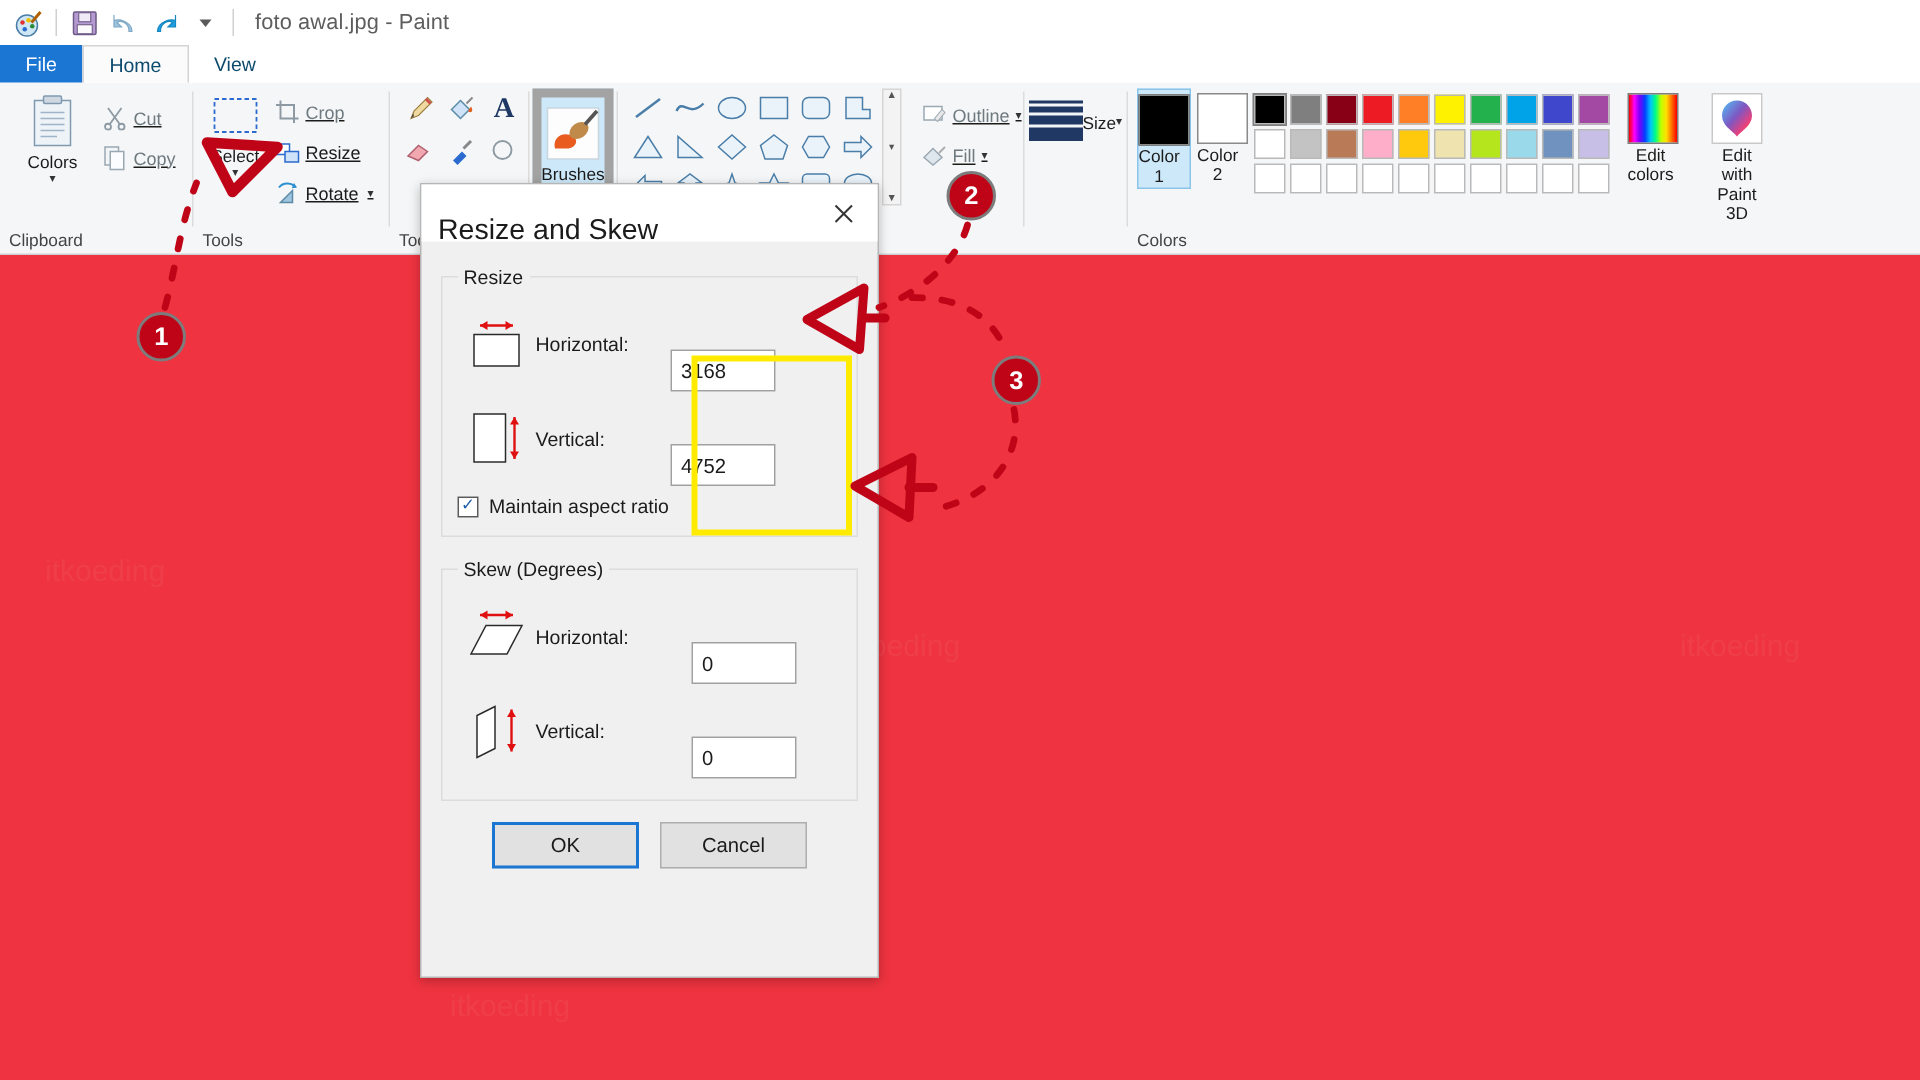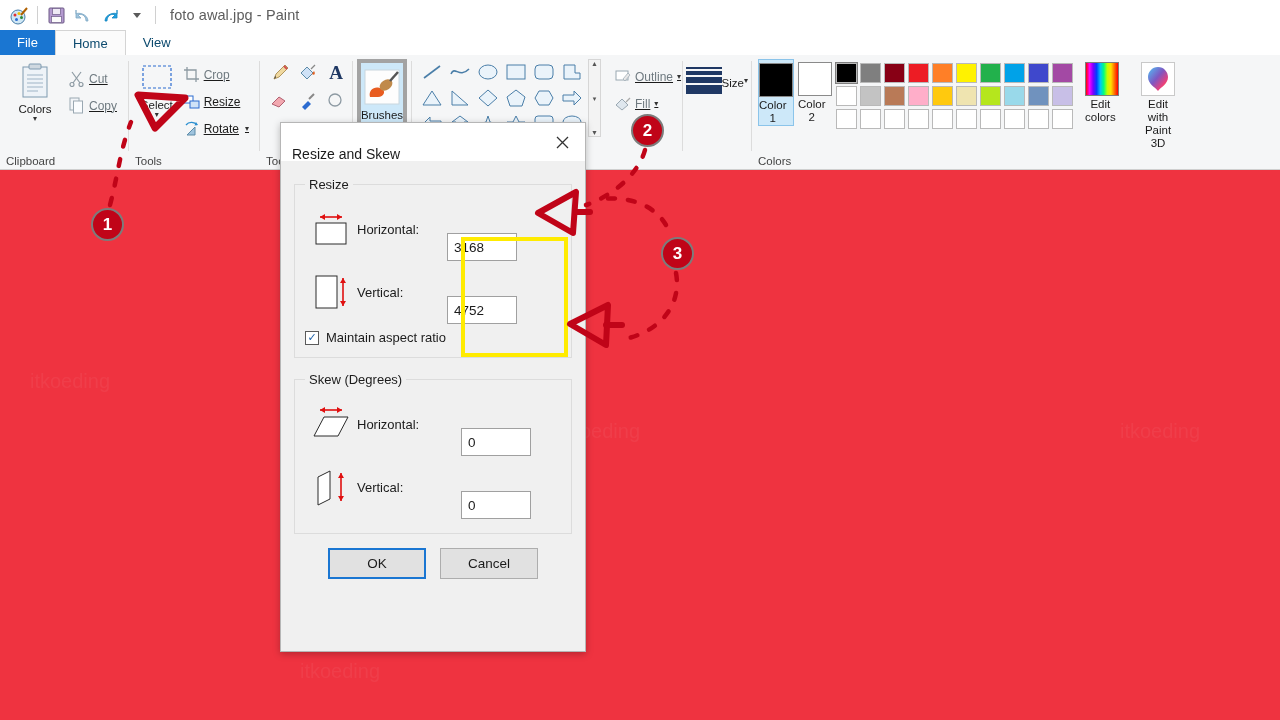--- a/index.html
+++ b/index.html
@@ -72,21 +72,21 @@
                  background:#ef3340; z-index:1; }
   .wm { position:absolute; color:rgba(255,255,255,.055); font-size:20px; white-space:nowrap;
         font-family:"Liberation Sans", sans-serif; pointer-events:none;}
 
   
   #dialog { position:absolute; left:280px; top:122px; width:306px; height:530px;
             background:#f0f0f0; border:1px solid #b6b6b6; z-index:20;
             box-shadow:0 2px 7px rgba(0,0,0,.25); }
   #dlg-title { height:38px; background:#fff; display:flex; align-items:center; justify-content:space-between;
                padding:0 4px 0 11px; }
-  #dlg-title .t { font-size:14px; color:#1b1b1b;margin-top:24px; }
+  #dlg-title .t { font-size:19px; color:#1b1b1b;margin-top:24px; }
   #dlg-close { width:38px; height:30px; display:flex; align-items:center; justify-content:center;
                font-size:17px; color:#333; }
   .dlg-body { padding:16px 13px 0 13px; }
   fieldset { border:1px solid #dcdcdc; margin:0 0 14px 0; padding:6px 10px 12px 10px; }
   legend { font-size:13px; padding:0 4px; color:#1b1b1b; }
   .row { display:flex; align-items:center; min-height:40px; }
   .rowlabel { font-size:13px; }
   .radio { display:flex; align-items:center; gap:6px; font-size:13px; }
   .rd { width:14px; height:14px; border-radius:50%; border:1px solid #5a5a5a; background:#fff;
         display:flex; align-items:center; justify-content:center;}
@@ -276,21 +276,21 @@
           </svg>
         </div>
       </div>
     </div>
     <div class="glabel">Tools</div>
   </div>
   <div class="gsep"></div>
 
   <div class="group" style="width:58px">
     <div class="gbody" style="justify-content:center">
-      <div class="bigbtn" style="background:#cde8f9;border:4px solid #a3a3a3;">
+      <div class="bigbtn" style="background:#cde8f9;border:6px solid #a3a3a3;">
         <svg width="40" height="40" viewBox="0 0 40 40">
           <rect x="3" y="3" width="34" height="34" fill="#fdfdfd" stroke="#c9d6de"></rect>
           <path d="M8 30 C6 22 14 18 20 22 C24 24 22 30 16 30 Z" fill="#e85c20"></path>
           <ellipse cx="24" cy="18" rx="7" ry="5" transform="rotate(-35 24 18)" fill="#c08a4a"></ellipse>
           <path d="M28 14 L36 5" stroke="#555" stroke-width="2.5"></path>
         </svg>
         <span class="lbl">Brushes</span>
         <span class="caret">▾</span>
       </div>
     </div>

